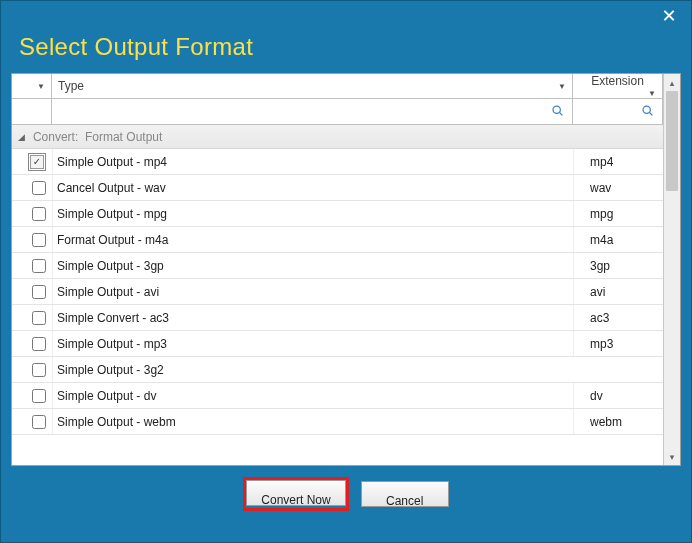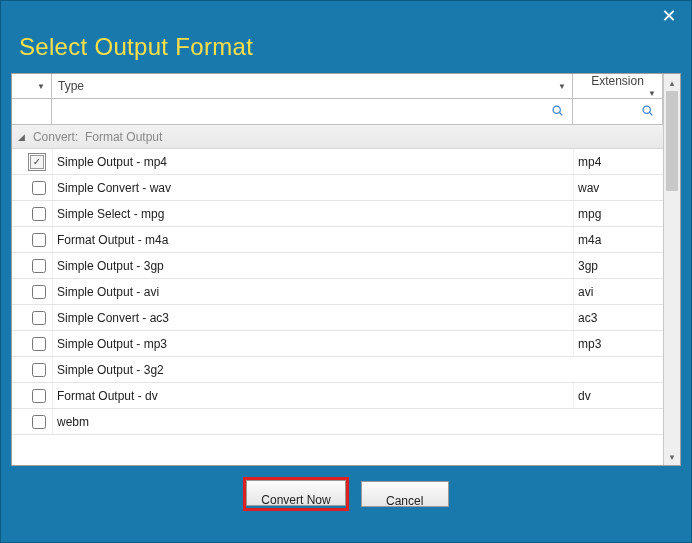--- a/index.html
+++ b/index.html
@@ -102,21 +102,21 @@
   .cb-outer .chk { width:14px; height:14px; border:1px solid #999;
     display:flex; align-items:center; justify-content:center;
     background:#f4f4f4; font-size:10px; color:#444; line-height:1;}
   .cell-type {
     flex: 1; display: flex; align-items: center;
     padding-left: 4px;
     border-left: 1px solid #eee;
   }
   .cell-ext {
     width: 90px; display: flex; align-items: center;
-    padding-left: 4px;
+    padding-left: 16px;
     border-left: 1px solid #eee;
   }
   .vscroll {
     width: 17px;
     background: #efefef;
     border-left: 1px solid #c8c8c8;
     display: flex; flex-direction: column;
   }
   .sb-btn {
     height: 17px; background: #efefef;
@@ -216,32 +216,32 @@
             </div>
             <div class="cell-ext">
               <span>mp4</span>
             </div>
           </div>
           <div class="row">
             <div class="cell-check">
               <input type="checkbox" style="">
             </div>
             <div class="cell-type">
-              <span>Simple Convert - wav</span>
+              <span>Cancel Output - wav</span>
             </div>
             <div class="cell-ext">
               <span>wav</span>
             </div>
           </div>
           <div class="row">
             <div class="cell-check">
               <input type="checkbox" style="">
             </div>
             <div class="cell-type">
-              <span>Simple Select - mpg</span>
+              <span>Simple Output - mpg</span>
             </div>
             <div class="cell-ext">
               <span>mpg</span>
             </div>
           </div>
           <div class="row">
             <div class="cell-check">
               <input type="checkbox" style="">
             </div>
             <div class="cell-type">
@@ -301,29 +301,32 @@
             </div>
             <div class="cell-type">
               <span>Simple Output - 3g2</span>
             </div>
           </div>
           <div class="row">
             <div class="cell-check">
               <input type="checkbox" style="">
             </div>
             <div class="cell-type">
-              <span>Format Output - dv</span>
+              <span>Simple Output - dv</span>
             </div>
             <div class="cell-ext">
               <span>dv</span>
             </div>
           </div>
           <div class="row">
             <div class="cell-check">
               <input type="checkbox" style="">
+            </div>
+            <div class="cell-type">
+              <span>Simple Output - webm</span>
             </div>
             <div class="cell-ext">
               <span>webm</span>
             </div>
           </div>
         </div>
 
     </div>
 
     <div class="vscroll">

